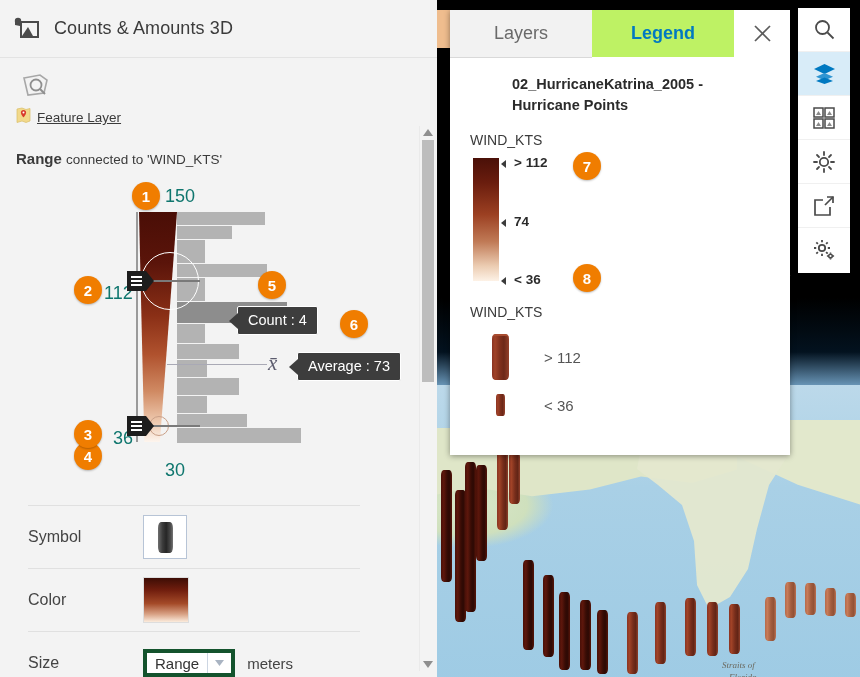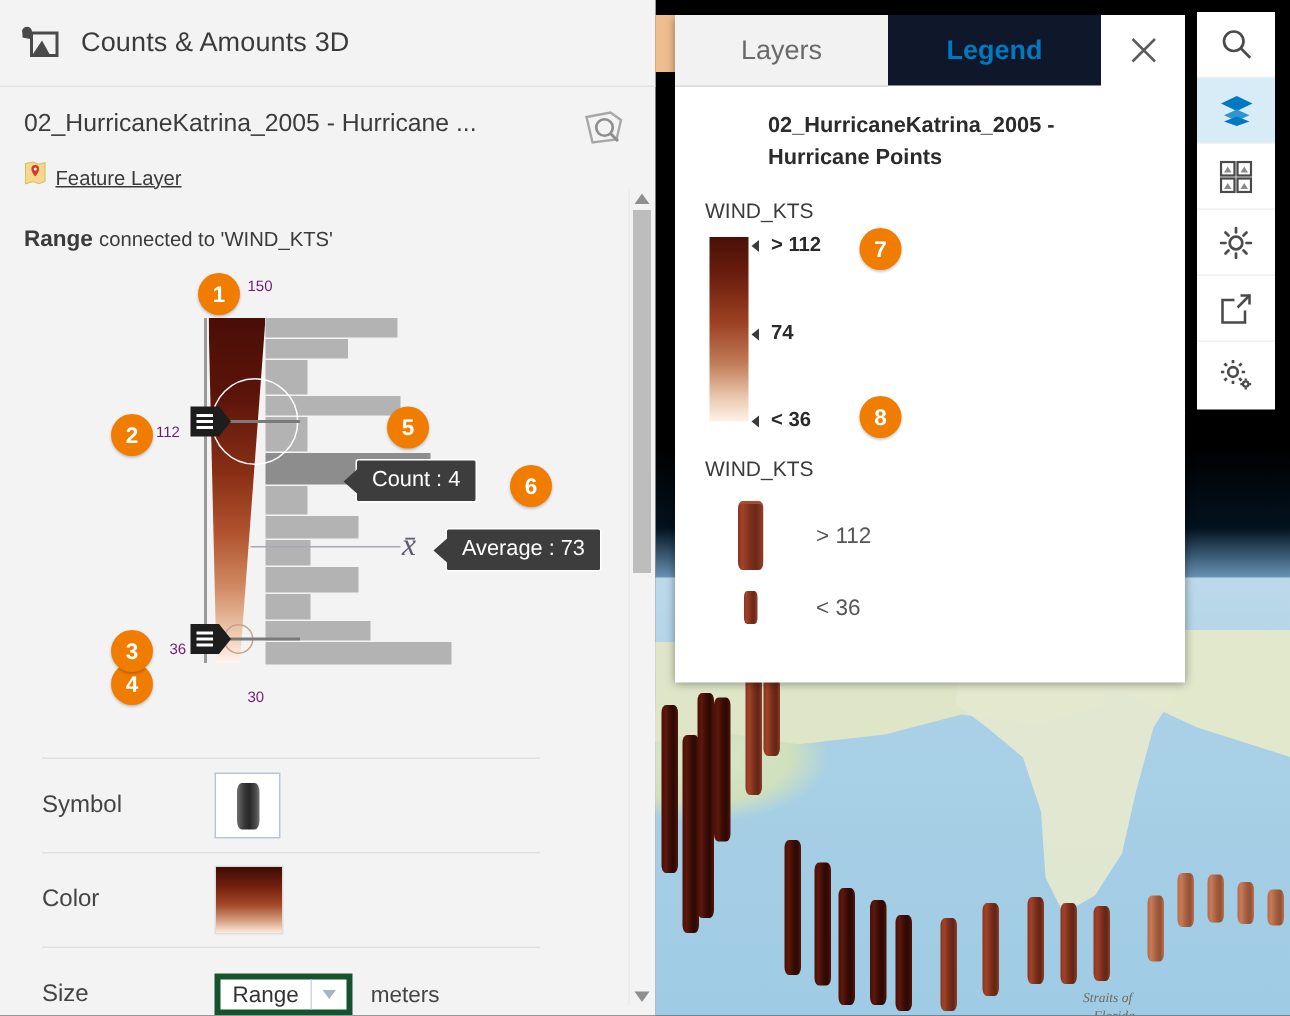--- a/index.html
+++ b/index.html
@@ -48,21 +48,21 @@
   #hist-wrap {
     position:absolute; left:0; top:170px; width:410px; height:320px;
   }
   .badge {
     position:absolute; width:28px; height:28px; border-radius:50%;
     background:#f07d00; color:#fff; font-size:15px; font-weight:bold;
     display:flex; align-items:center; justify-content:center;
     box-shadow:0 1px 2px rgba(0,0,0,.25);
     z-index:40;
   }
-  .edge-label { position:absolute; font-size:10px; color:#701a75; }
+  .edge-label { position:absolute; font-size:18px; color:#0f766e; }
 
   
   #slider-track {
     position:absolute; left:136px; top:42px; width:2px; height:230px;
     background:#9a9a9a;
   }
   
   #ramp-clip {
     position:absolute; left:139px; top:42px; width:38px; height:230px;
     clip-path: polygon(0% 0%, 100% 0%, 55% 100%, 14% 100%);
@@ -216,21 +216,21 @@
     position:absolute; left:450px; top:10px; width:340px; height:445px;
     background:#fff; box-shadow:0 1px 6px rgba(0,0,0,.4);
     z-index:60;
   }
   #legend-tabs { display:flex; height:48px; background:#f2f2f2; }
   .ltab {
     flex:1; display:flex; align-items:center; justify-content:center;
     font-size:18px; color:#6a6a6a; background:#f2f2f2;
     border-bottom:1px solid #d9d9d9;
   }
-  .ltab.active { background:#0f172a; color:#0079c1; font-weight:bold; border-bottom:1px solid #fff; }
+  .ltab.active { background:#bef264; color:#0079c1; font-weight:bold; border-bottom:1px solid #fff; }
   #ltab-close {
     width:56px; display:flex; align-items:center; justify-content:center;
     background:#fff; border-bottom:1px solid #fff;
   }
   #legend-body { padding:16px 20px 0 20px; }
   #legend-layer-title {
     font-size:14.5px; font-weight:bold; color:#2b2b2b; line-height:1.45;
     max-width:280px;
     margin-left:42px;
   }
@@ -340,21 +340,20 @@
         <path d="M8 19 L14 10 L19 19 Z" fill="#4a4a4a"></path>
         <path d="M1 3 a4 4 0 0 1 6 0 l-1 6 -5 -1 Z" fill="#4a4a4a"></path>
         <circle cx="4" cy="4" r="3.2" fill="#4a4a4a"></circle>
       </svg>
     </span>
     <span class="title">Counts &amp; Amounts 3D</span>
   </div>
 
   <div id="layer-block">
     <div id="layer-title-row">
-      <div id="layer-title">02_HurricaneKatrina_2005 - Hurricane ...</div>
       <span id="zoom-to-icon">
         <svg width="34" height="30" viewBox="0 0 34 30">
           <path d="M4 6 L20 3 L27 8 L24 21 L8 23 Z" fill="none" stroke="#a7a7a7" stroke-width="1.6"></path>
           <circle cx="16" cy="13" r="5.5" fill="none" stroke="#8e8e8e" stroke-width="1.8"></circle>
           <line x1="20" y1="17" x2="25" y2="22" stroke="#8e8e8e" stroke-width="2"></line>
         </svg>
       </span>
     </div>
     <div id="layer-sub">
       <span>

